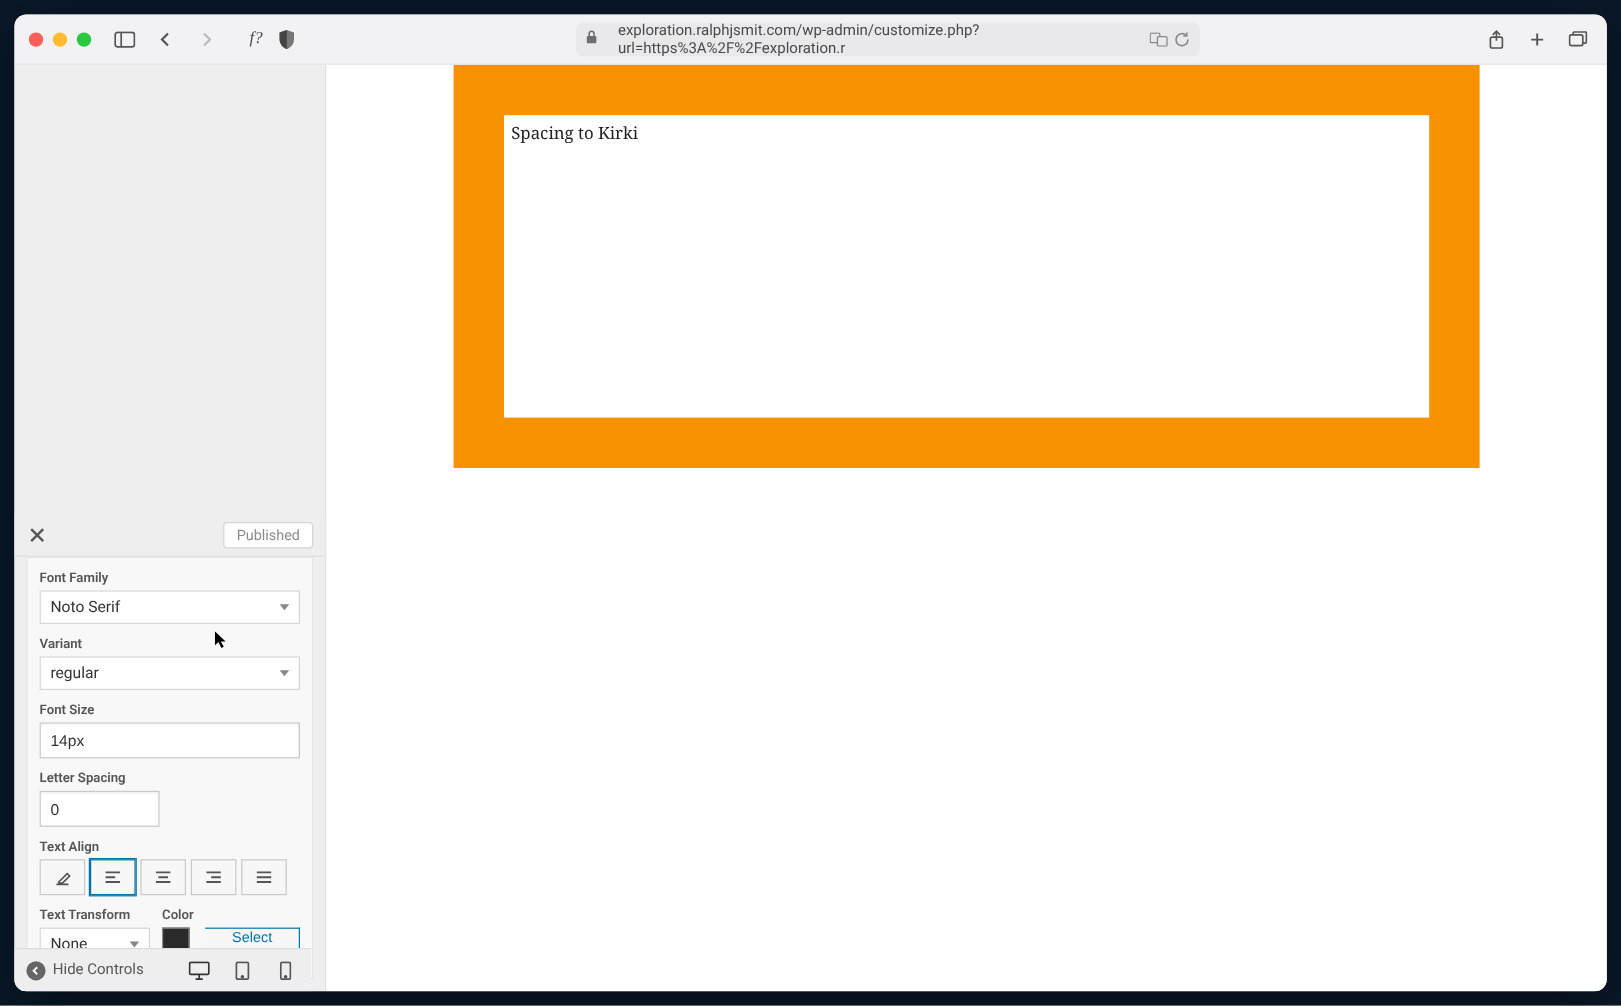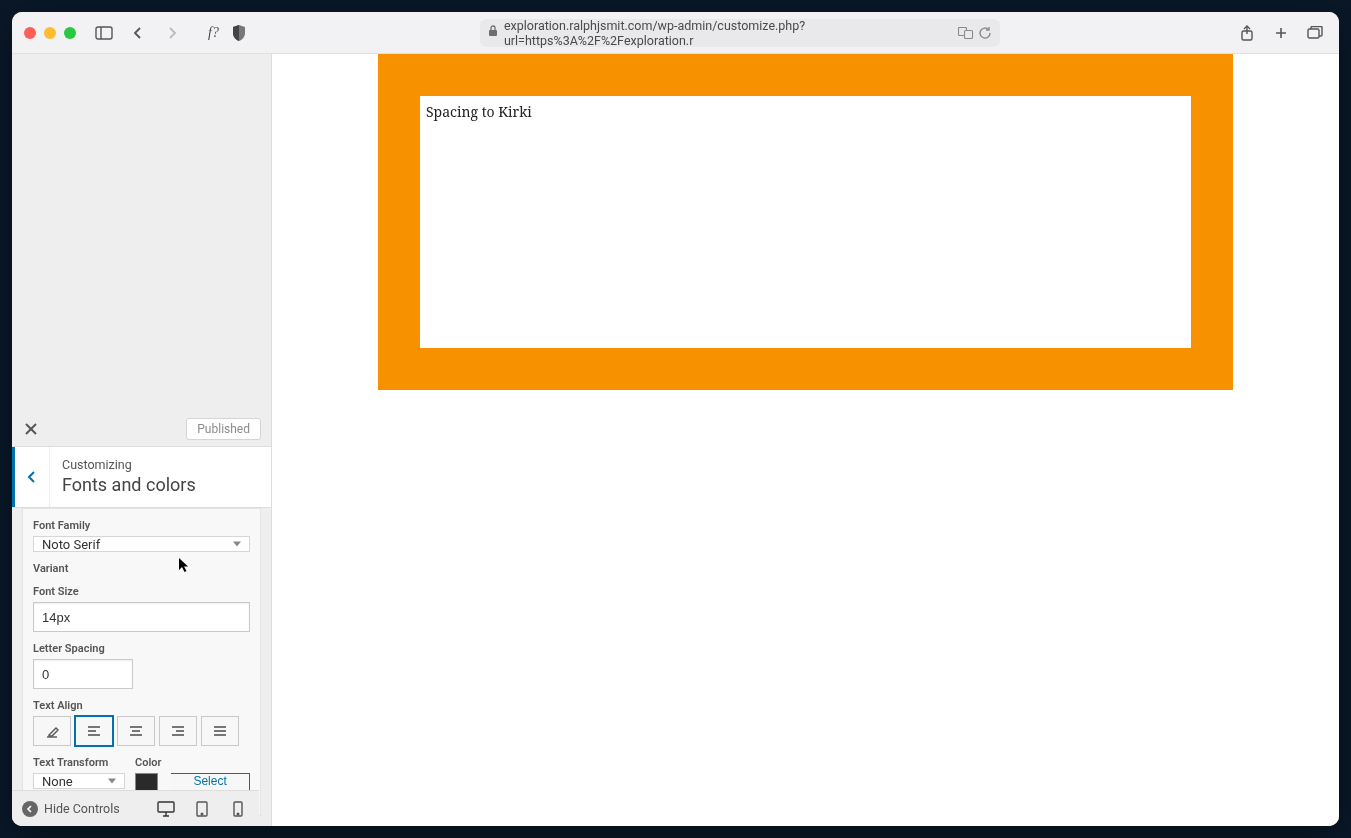--- a/index.html
+++ b/index.html
@@ -33,21 +33,21 @@
   padding: 0 12px;
   gap: 10px;
 }
 .traffic { display: flex; gap: 8px; margin-right: 6px; }
 .traffic span { width: 12px; height: 12px; border-radius: 50%; }
 .tl-red { background: #ff5f57; }
 .tl-yellow { background: #febc2e; }
 .tl-green { background: #28c840; }
 .tb-btn { width: 24px; height: 24px; display:flex; align-items:center; justify-content:center; color:#555; border:none; background:transparent; border-radius:4px; }
 .addrwrap { flex:1; display:flex; justify-content:center; }
-.addrbar { width: 520px; height:28px; background:#e9e9eb; border-radius:6px; display:flex; align-items:center; padding:0 8px; font-size:12.5px; color:#4a4a4a; gap:6px; }
+.addrbar { width: 520px; height:28px; background:#e9e9eb; border-radius:6px; display:flex; align-items:center; padding:0 8px; font-size:12.5px; color:#4a4a4a; gap:17px; }
 .addrbar .lock { color:#6e6e6e; }
 .addr-right { display:flex; align-items:center; gap:4px; margin-left:auto; color:#8a8a8a; }
 .fq { font-style: italic; font-family: Georgia, serif; color:#4a4a4a; font-size:14px; margin-left:14px; margin-right:-2px; }
 .tb-right { display:flex; gap:10px; margin-left:6px; }
 
 .workspace { flex:1; display:flex; min-height:0; }
 
 .sidebar { width: 260px; background:#eeeeee; border-right:1px solid #ddd; display:flex; flex-direction:column; position:relative;justify-content:flex-end; }
 
 .sb-top { height:36px; display:flex; align-items:center; justify-content:space-between; padding:0 10px 0 8px; background:#eee; border-bottom:1px solid #ddd; }
@@ -57,21 +57,21 @@
 .sb-section-hdr { background:#fff; border-bottom:1px solid #ddd; display:flex; align-items:stretch; }
 .sb-back { width:38px; display:flex; align-items:center; justify-content:center; color:#0073aa; border-right:1px solid #eee; border-left:3px solid #0073aa; }
 .sb-titles { padding:10px 12px 12px; flex:1; }
 .sb-eyebrow { font-size:12.5px; color:#555; }
 .sb-title { font-size:18px; color:#444; font-weight:400; margin-top:2px; }
 
 .sb-subhdr { padding:10px 12px; font-size:13px; font-weight:600; color:#333; background:#eeeeee; }
 
 .controls-box { margin:0 10px 10px; background:#f8f8f8; border:1px solid #e4e4e4; padding:10px 10px 12px; }
 .ctrl-label { font-size:11px; color:#555; font-weight:600; margin-bottom:4px; display:block; }
-.select { position:relative; background:#fff; border:1px solid #d6d6d6; height:16px; display:flex; align-items:center; padding:0 8px; font-size:13px; color:#333; }
+.select { position:relative; background:#fff; border:1px solid #d6d6d6; height:28px; display:flex; align-items:center; padding:0 8px; font-size:13px; color:#333; }
 .select .caret { position:absolute; right:8px; top:50%; transform:translateY(-50%); width:0; height:0; border-left:4px solid transparent; border-right:4px solid transparent; border-top:5px solid #888; }
 .row { display:flex; gap:10px; }
 .col { flex:1; }
 .text-input { width:100%; height:30px; border:1px solid #c9c9c9; background:#fff; font-size:13px; color:#333; padding:12px 8px; box-shadow: inset 0 1px 2px rgba(0,0,0,.07); }
 .align-row { display:flex; gap:4px; }
 .align-btn { width:38px; height:30px; border:1px solid #c9c9c9; background:#f7f7f7; display:flex; align-items:center; justify-content:center; color:#555; }
 .align-btn.active { border-color:#0073aa; box-shadow:0 0 0 1px #0073aa; }
 .align-btn svg { width:16px; height:16px; }
 .color-row { display:flex; gap:13px; }
 .color-swatch { width:26px; height:30px; background:#2a2a2a; border:1px solid #888; }
@@ -180,45 +180,38 @@
       <div class="sb-top">
         <span class="sb-close">
           <svg width="14" height="14" viewBox="0 0 14 14" stroke="#555" stroke-width="2">
               <line x1="2" y1="2" x2="12" y2="12"></line>
               <line x1="12" y1="2" x2="2" y2="12"></line>
             </svg>
         </span>
         <span class="sb-pub">Published</span>
       </div>
 
-      <div class="sb-section-hdr">
-        <div class="sb-back">
-          <svg width="10" height="16" viewBox="0 0 10 16" fill="none" stroke="currentColor" stroke-width="2">
-              <polyline points="7,3 2,8 7,13"></polyline>
-            </svg>
-        </div>
-        <div class="sb-titles">
-          <div class="sb-eyebrow">Customizing</div>
-          <div class="sb-title">Fonts and colors</div>
-        </div>
-      </div>
 
 
       <div class="controls-box">
 
         <div class="mb10">
           <span class="ctrl-label">Font Family</span>
           <div class="select">
             <span>Noto Serif</span>
             <span class="caret"></span>
           </div>
         </div>
 
         <div class="mb10" style="position:relative">
           <span class="ctrl-label">Variant</span>
+          <div class="select">
+            <span>regular</span>
+            <span class="caret"></span>
+          </div>
           <svg class="cursor-arrow" viewBox="0 0 12 16" style="position:absolute; left:146px; top:-4px">
               <path d="M0 0 L0 12 L3 9 L5.5 14 L7.5 13 L5 8.5 L9 8.5 Z" fill="#000"></path>
             </svg>
         </div>
 
         <div class="row mb10">
           <div class="col">
             <span class="ctrl-label">Font Size</span>
             <input class="text-input" value="14px" style="">
           </div>

